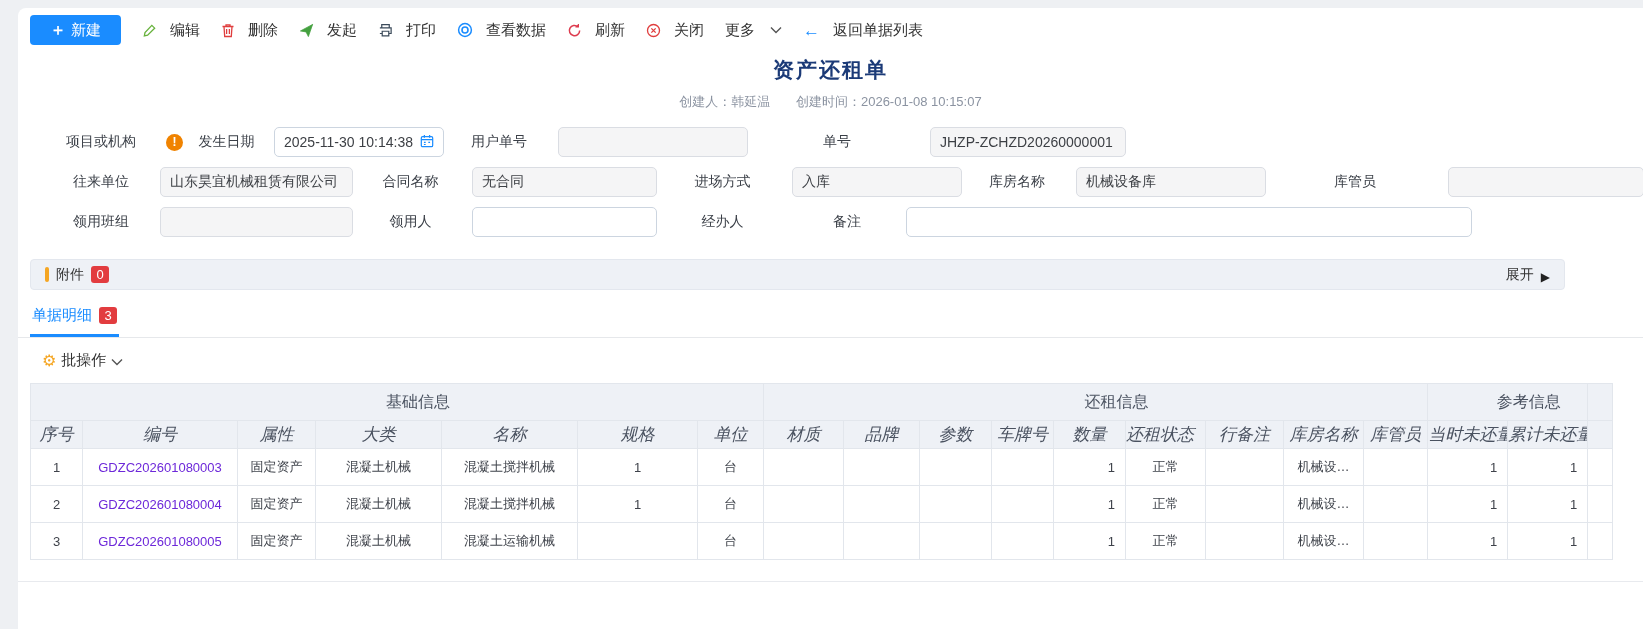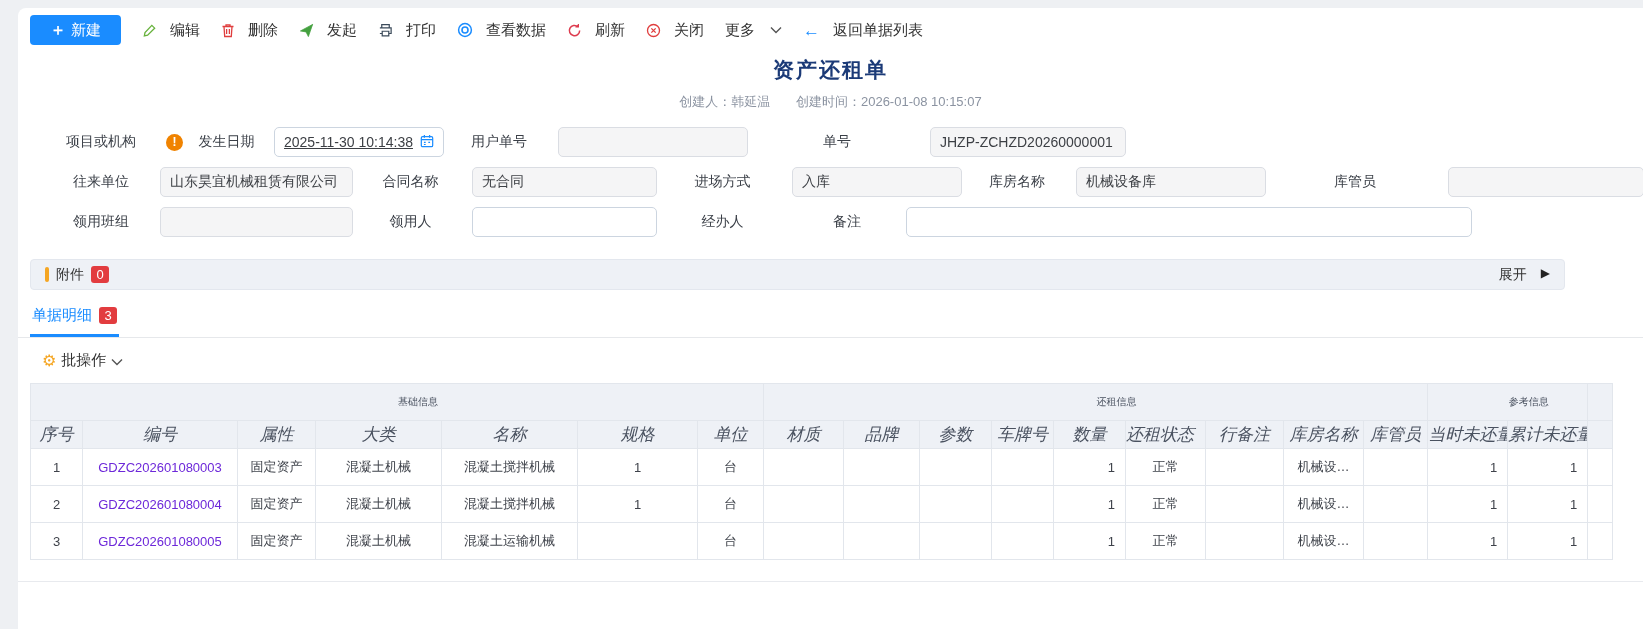--- a/index.html
+++ b/index.html
@@ -36,59 +36,59 @@
 
   
   .form { margin-top:16px; }
   .frow { display:flex; align-items:center; height:30px; margin-bottom:10px; padding-left:28px; }
   .flabel { flex:none; text-align:center; font-size:14px; color:#3a3f47; margin-right:4px; white-space:nowrap; }
   .finput {
     flex:none; height:30px; border:1px solid #dadde3; border-radius:5px;
     background:#f5f5f6; display:flex; align-items:center; padding:0 9px;
     font-size:14px; color:#3c3f44; overflow:hidden; white-space:nowrap;
   }
-  .finput.white { background:#fff; border-color:#ccd5e0;text-decoration:underline; }
+  .finput.white { background:#fff; border-color:#ccd5e0; }
   .finput.date { justify-content:space-between; }
   .w110{width:110px} .w115{width:115px} .w131{width:131px} .w178{width:178px} .w87{width:87px}
   .iw518{width:518px} .iw193{width:193px} .iw185{width:185px} .iw170{width:170px}
   .iw190{width:190px} .iw196{width:196px} .iw566{width:566px}
   .info-icon {
     flex:none; width:17px; height:17px; margin-left:6px; border-radius:50%;
     background:#f08300; color:#fff; font-size:12px; font-weight:bold;
     display:flex; align-items:center; justify-content:center; cursor:pointer;
   }
 
   
   .attach-bar {
     margin:22px 0 0 12px; width:1535px; height:31px;
     background:#eef1f6; border:1px solid #e3e7ee; border-radius:4px;
     display:flex; align-items:center; padding:0 14px;
   }
   .attach-marker { width:4px; height:15px; border-radius:2px; background:#f5a623; margin-right:7px; }
   .attach-label { font-size:14px; color:#333; }
   .badge { display:inline-block; min-width:18px; text-align:center; background:#e23c3f; color:#fff; font-size:13px; border-radius:3px; padding:1px 4px; margin-left:7px; }
   .attach-spacer { flex:1; }
-  .expand { display:flex; align-items:flex-start; gap:14px; font-size:14px; color:#333; cursor:pointer; }
+  .expand { display:flex; align-items:flex-end; gap:7px; font-size:14px; color:#333; cursor:pointer; }
   .expand .tri { font-size:12px; color:#222; }
 
   
   .tab-row { margin-top:13px; border-bottom:1px solid #e6e8eb; padding-left:12px; }
   .tab { display:inline-flex; align-items:center; padding:3px 2px 9px 2px; border-bottom:3px solid #1a8cff; cursor:pointer; }
   .tab-label { color:#1a8cff; font-size:15px; }
 
   
   .batch-row { display:flex; align-items:center; gap:5px; margin:13px 0 0 24px; font-size:15px; color:#333; cursor:pointer; }
   .gear { color:#f5a623; font-size:16px; line-height:1; }
 
   
   .table-wrap { margin:13px 0 0 12px; }
   table { border-collapse:collapse; table-layout:fixed; width:1582px; background:#fff; }
   th, td { border:1px solid #e2e6ec; overflow:hidden; white-space:nowrap; }
   thead th { background:#eef1f6; color:#4a5260; font-weight:normal; }
-  tr.grp th { height:37px; font-size:10px;padding-left:42px; }
+  tr.grp th { height:37px; font-size:16px;padding-left:42px; }
   tr.cols th { height:28px; font-size:17px;font-style:italic; }
   tbody td { height:37px; font-size:13px; color:#3f434b; text-align:center; padding:0 6px; }
   tbody tr { border-bottom:1px solid #eef0f3; }
   td.num { text-align:right; padding-right:10px; }
   td.link { color:#6d28d9; cursor:pointer; }
   .bottom-line { margin-top:21px; border-top:1px solid #e8eaee; height:1px; }
 </style>
 </head>
 <body>
 

